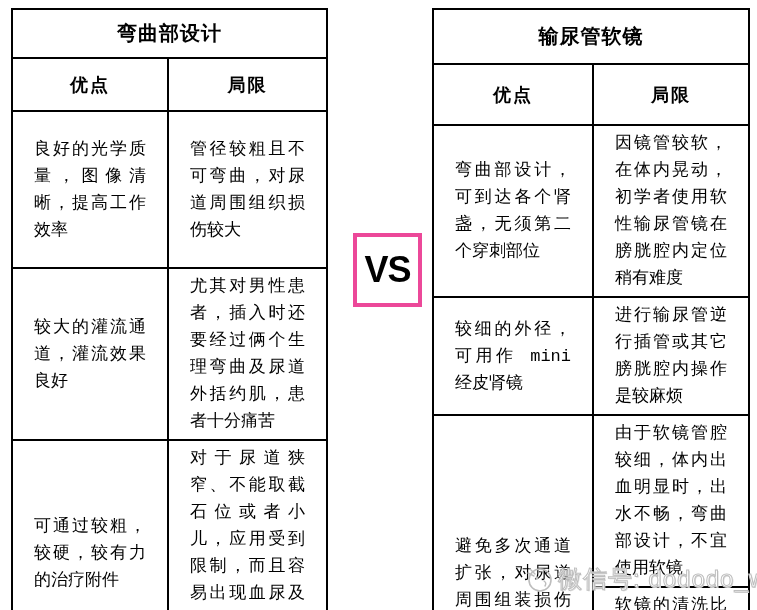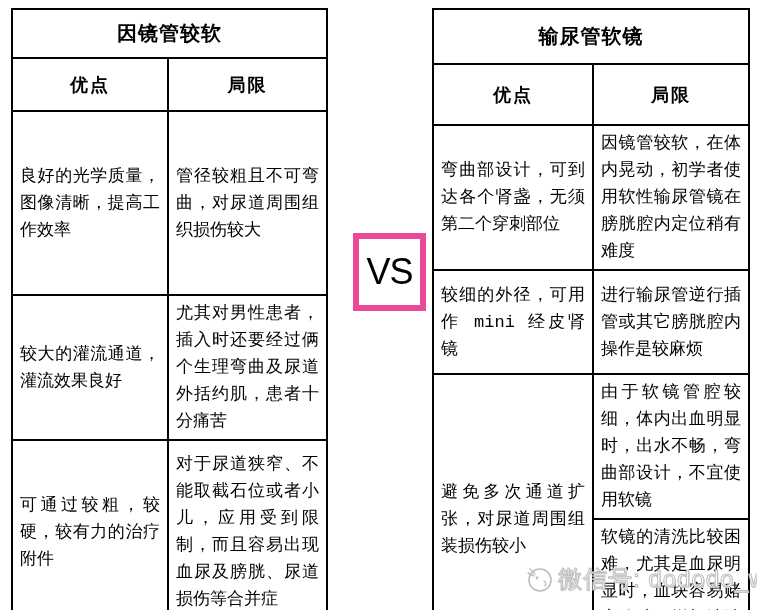--- a/index.html
+++ b/index.html
@@ -19,21 +19,21 @@
 
   
   table.cmp {
     position: absolute;
     border-collapse: collapse;
     table-layout: fixed;
     background: #ffffff;
   }
   table.cmp td, table.cmp th {
     border: 2px solid #000000;
-    padding: 4px 7px;
+    padding: 4px 21px;
     vertical-align: middle;
     box-sizing: border-box;
   }
   table.cmp .title-cell {
     text-align: center;
     font-weight: bold;
     font-size: 20px;
     letter-spacing: 1px;
     padding: 2px;
   }
@@ -54,27 +54,27 @@
   #left-table  { left: 11px;  top: 8px; width: 315px; height: 570px; }
   #right-table { left: 432px; top: 8px; width: 316px; height: 570px; }
 
   
   .vs-box {
     position: absolute;
     left: 353px;
     top: 233px;
     width: 61px;
     height: 66px;
-    border: 6px solid #ec4899;
+    border: 4px solid #ec4899;
     background: #ffffff;
     display: flex;
     align-items: center;
     justify-content: center;
     font-family: "Liberation Sans", "DejaVu Sans", sans-serif;
-    font-weight: normal;
+    font-weight: bold;
     font-size: 36px;
     letter-spacing: -1px;
   }
 
   
   .watermark {
     position: absolute;
     left: 524px;
     top: 563px;
     display: flex;
@@ -99,27 +99,27 @@
 
 <div class="canvas">
 
   <table class="cmp" id="left-table">
     <colgroup>
         <col style="width:156px">
         <col style="width:159px">
       </colgroup>
     <tbody>
         <tr style="height:49px">
-      <td class="title-cell" colspan="2">因镜管较软</td>
+      <td class="title-cell" colspan="2">弯曲部设计</td>
     </tr>
     <tr style="height:53px">
       <th class="col-head">优点</th>
       <th class="col-head">局限</th>
     </tr>
-    <tr style="height:184px">
+    <tr style="height:157px">
       <td class="body-cell">良好的光学质量，图像清晰，提高工作效率</td>
       <td class="body-cell">管径较粗且不可弯曲，对尿道周围组织损伤较大</td>
     </tr>
     <tr style="height:141px">
       <td class="body-cell">较大的灌流通道，灌流效果良好</td>
       <td class="body-cell">尤其对男性患者，插入时还要经过俩个生理弯曲及尿道外括约肌，患者十分痛苦</td>
     </tr>
     <tr style="height:184px">
       <td class="body-cell">可通过较粗，较硬，较有力的治疗附件</td>
       <td class="body-cell">对于尿道狭窄、不能取截石位或者小儿，应用受到限制，而且容易出现血尿及膀胱、尿道损伤等合并症</td>

